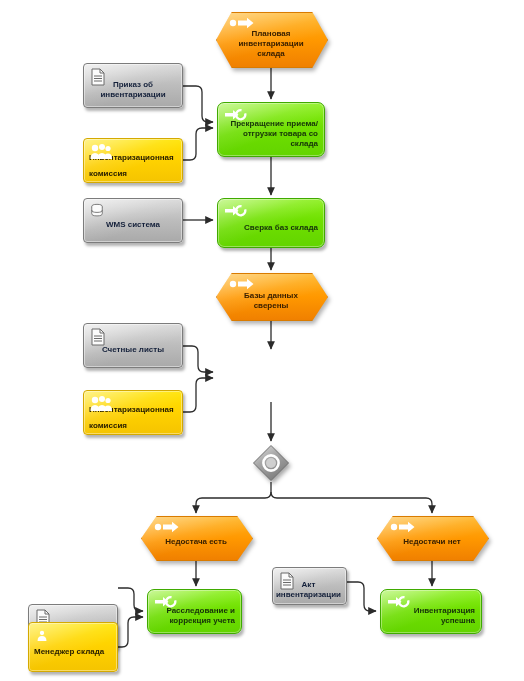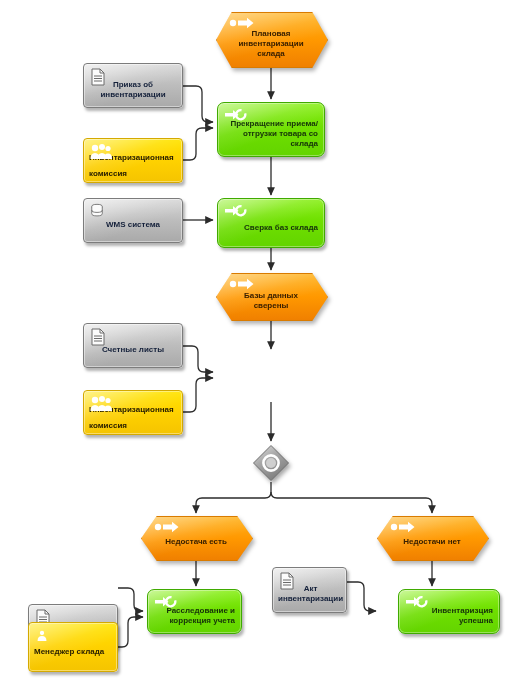--- a/index.html
+++ b/index.html
@@ -45,21 +45,21 @@
   }
   .event .eico{position:absolute;left:13px;top:5px;width:26px;height:12px;z-index:3;}
 
   
   .doc{
     border-radius:4px;border:1px solid #7c7c7c;
     background:
       linear-gradient(160deg, rgba(255,255,255,.65) 0%, rgba(255,255,255,.12) 42%, rgba(255,255,255,0) 62%),
       linear-gradient(to bottom,#d8d8d8 0%,#bdbdbd 48%,#a9a9a9 100%);
     box-shadow:2px 3px 3px rgba(0,0,0,.30), inset 0 0 0 1px rgba(255,255,255,.45);
-    display:flex;align-items:center;justify-content:flex-start;
+    display:flex;align-items:center;justify-content:flex-end;
   }
   .doc .label{
     color:#14203a;font-size:8px;line-height:10px;font-weight:bold;
     text-align:center;padding:10px 5px 2px 5px;width:100%;
   }
   .doc .dico{position:absolute;left:6px;top:4px;width:16px;height:18px;}
 
   
   .role{
     border-radius:4px;border:1px solid #d4a900;
@@ -275,34 +275,34 @@
   </div>
 
   <div class="node task" style="left:147px;top:589px;width:95px;height:45px;">
     <svg class="tico" viewBox="0 0 22 15">
       <path d="M0,5 h8 v-3 l5.5,4.8 l-5.5,4.8 v-3 h-8 z" fill="#fff"></path>
       <path d="M16.5,2.2 a4.6,4.6 0 1 0 3.6,3.2" fill="none" stroke="#fff" stroke-width="2.4"></path>
     </svg>
     <div class="label">Расследование и коррекция учета</div>
   </div>
 
-  <div class="node doc" style="left:272px;top:567px;width:75px;height:46px;">
+  <div class="node doc" style="left:272px;top:567px;width:75px;height:38px;">
     <svg class="dico" viewBox="0 0 16 18">
       <path d="M2,1 h8 l4,4 v12 h-12 z" fill="#fbfbfb" stroke="#6b6b6b" stroke-width="1"></path>
       <path d="M10,1 v4 h4" fill="none" stroke="#6b6b6b" stroke-width="1"></path>
       <g stroke="#6b6b6b" stroke-width="1">
           <path d="M4,8 h8"></path>
           <path d="M4,10.5 h8"></path>
           <path d="M4,13 h8"></path>
         </g>
     </svg>
     <div class="label">Акт инвентаризации</div>
   </div>
 
-  <div class="node task" style="left:380px;top:589px;width:102px;height:45px;margin-left:18px;">
+  <div class="node task" style="left:380px;top:589px;width:102px;height:45px;">
     <svg class="tico" viewBox="0 0 22 15">
       <path d="M0,5 h8 v-3 l5.5,4.8 l-5.5,4.8 v-3 h-8 z" fill="#fff"></path>
       <path d="M16.5,2.2 a4.6,4.6 0 1 0 3.6,3.2" fill="none" stroke="#fff" stroke-width="2.4"></path>
     </svg>
     <div class="label">Инвентаризция успешна</div>
   </div>
 
 </div>
 
 </body></html>

